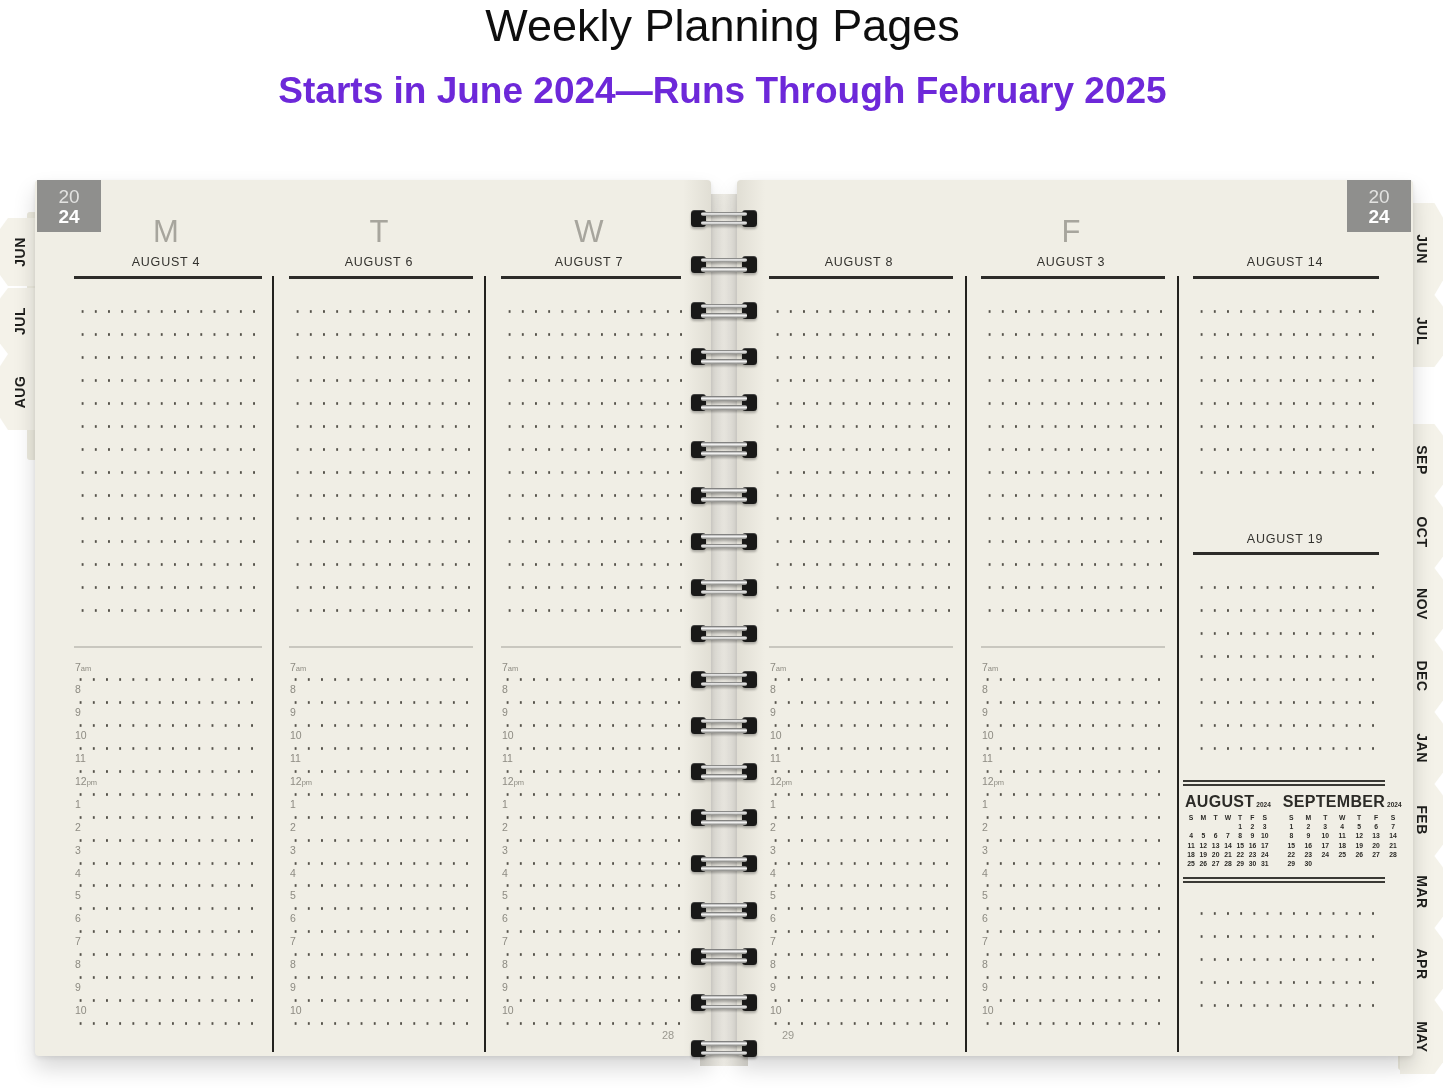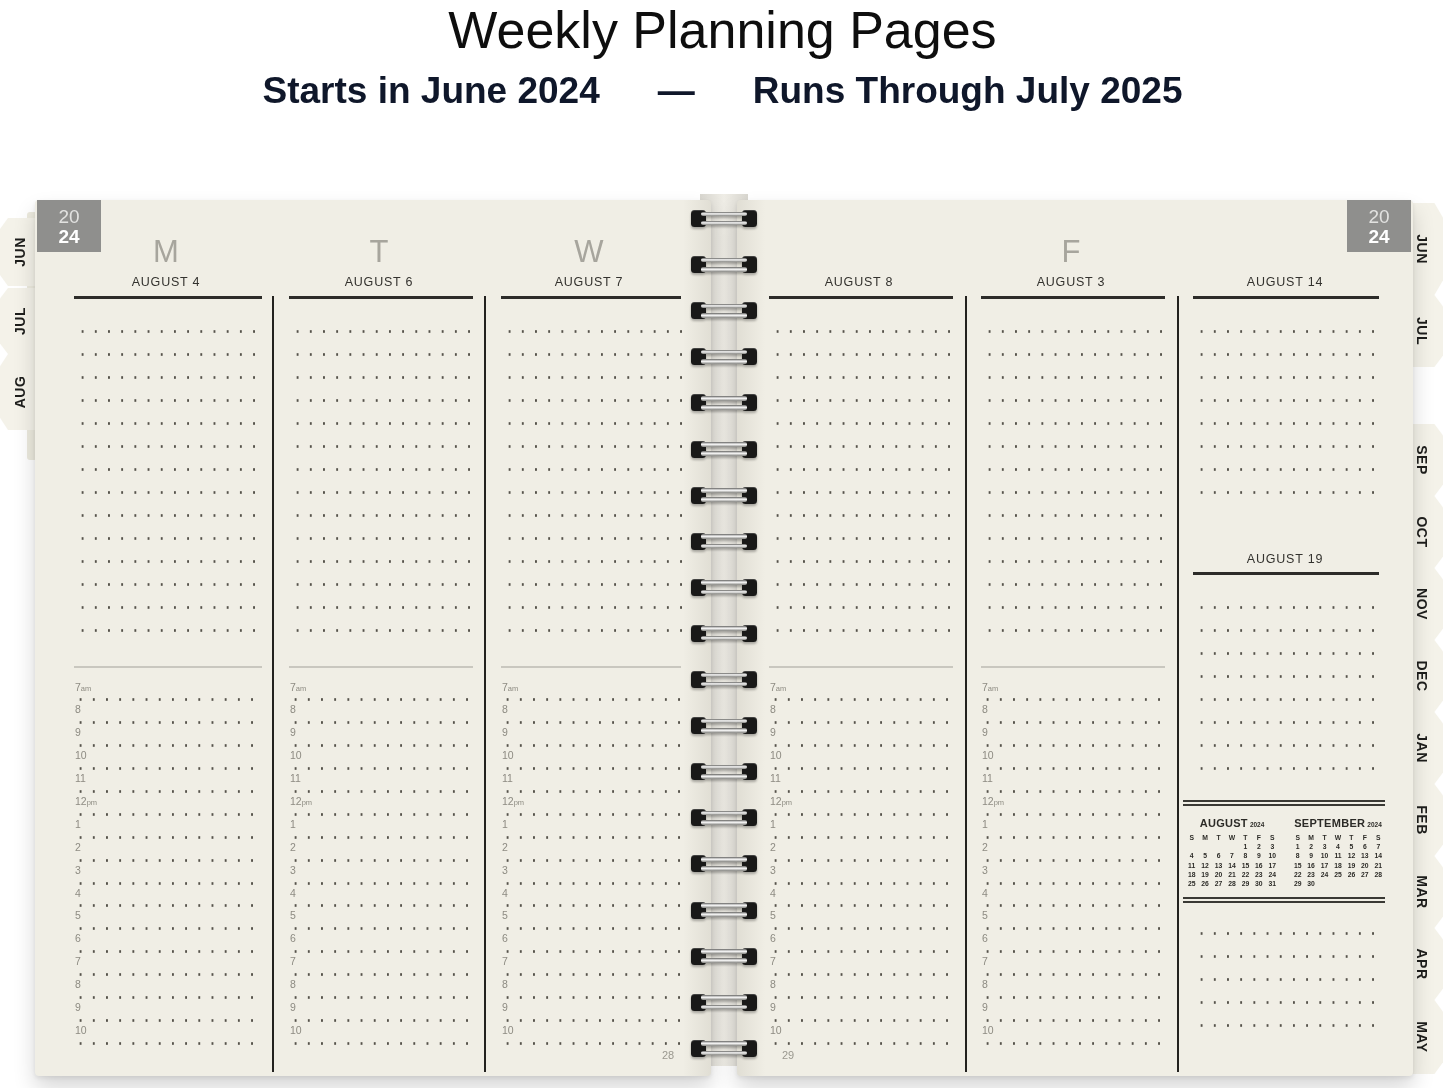--- a/index.html
+++ b/index.html
@@ -1,33 +1,33 @@
 <!DOCTYPE html>
 <html style="--page-cream: #F0EEE5; --badge-gray: #8F8F8D; --ink: #33322E; --muted-header: #A7A59D; --dot: #55524A; --time-label: #8D8B82; --tab-text: #1E1E1C;"><head>
 <meta charset="utf-8">
 <style>
   html,body { margin:0; padding:0; background:#ffffff; }
   body { font-family:"Liberation Sans", sans-serif; }
   #canvas { position:relative; width:1445px; height:1088px; background:#ffffff; overflow:hidden; }
 
   
   .hero-title { position:absolute; top:0; left:0; right:0; text-align:center;
-    font-size:52px; font-weight:300; color:#0e0e0e; letter-spacing:0; }
+    font-size:45px; font-weight:300; color:#0e0e0e; letter-spacing:0; }
   .hero-sub { position:absolute; top:70px; left:0; right:0; display:flex;
-    justify-content:center; gap:58px; font-size:37px; font-weight:700; color:#0f172a; }
+    justify-content:center; font-size:37px; font-weight:700; color:#6d28d9; }
 
   
   .gutter { position:absolute; left:700px; top:194px; width:48px; height:872px; z-index:0;
     background:linear-gradient(90deg,#d8d6cf,#efede6 50%,#d8d6cf); }
   .edgeR { position:absolute; left:1398px; top:300px; width:9px; height:770px;
     background:#eceade; border-radius:3px; z-index:1; }
   .edgeL { position:absolute; left:27px; top:212px; width:10px; height:248px;
     background:#eceade; border-radius:3px; z-index:1; }
 
-  .page { position:absolute; top:200px; width:676px; height:876px;
+  .page { position:absolute; top:180px; width:676px; height:876px;
     background:var(--page-cream,#F0EEE5); border-radius:4px; z-index:3;
     box-shadow:0 12px 22px rgba(0,0,0,0.16), 0 2px 4px rgba(0,0,0,0.08); }
   .pgL { left:35px; } .pgR { left:737px; }
   .gs-l { position:absolute; top:0; right:0; bottom:0; width:28px; border-radius:0 4px 4px 0;
     background:linear-gradient(90deg, rgba(120,115,100,0), rgba(120,115,100,0.13)); }
   .gs-r { position:absolute; top:0; left:0; bottom:0; width:28px; border-radius:4px 0 0 4px;
     background:linear-gradient(270deg, rgba(120,115,100,0), rgba(120,115,100,0.13)); }
 
   .badge { position:absolute; top:0; width:64px; height:52px; background:var(--badge-gray,#8F8F8D);
     text-align:center; padding-top:7px; box-sizing:border-box; font-size:19px; line-height:1.05; z-index:4; }
@@ -61,21 +61,21 @@
   
   .sa-dots { position:absolute; top:110px; left:14px; right:12px; height:200px; }
   .su-dots { position:absolute; top:386px; left:14px; right:12px; height:204px; }
   .bot-dots { position:absolute; top:712px; left:14px; right:12px; height:132px; }
   .dbl { position:absolute; left:4px; right:6px; height:6px; box-sizing:border-box;
     border-top:2px solid #3a3934; border-bottom:2px solid #3a3934; }
   .dbl1 { top:600px; } .dbl2 { top:697px; }
   #minicals { position:absolute; top:613px; left:6px; right:6px; height:80px; display:flex; gap:12px; }
   .minical { flex:1; }
   .mc-title { text-align:center; font-weight:700; color:#2c2b27; white-space:nowrap; }
-  .mc-month { font-size:11px; letter-spacing:0.3px; }
+  .mc-month { font-size:16px; letter-spacing:0.3px; }
   .mc-year { font-size:6.5px; margin-left:2px; }
   .mc-grid { display:grid; grid-template-columns:repeat(7,1fr); margin-top:2px; }
   .mc-cell { font-size:6.8px; font-weight:700; color:#2c2b27; text-align:center; line-height:9.2px; }
 
   
   .tab { position:absolute; display:flex; align-items:center; justify-content:center;
     background:#f4f2e9; z-index:2; }
   .tab-l { left:0; width:40px; clip-path:polygon(100% 0, 100% 100%, 20% 100%, 0 84%, 0 16%, 20% 0);
     filter:drop-shadow(-1px 1px 1.5px rgba(0,0,0,0.35)); }
   .tab-r { left:1400px; width:43px; clip-path:polygon(0 0, 80% 0, 100% 16%, 100% 84%, 80% 100%, 0 100%);
@@ -97,21 +97,21 @@
 </style>
 </head>
 <body>
 
 <div id="canvas">
 
   <div class="hero-title">Weekly Planning Pages</div>
   <div class="hero-sub">
     <span>Starts in June 2024</span>
     <span>—</span>
-    <span>Runs Through July 2025</span>
+    <span>Runs Through February 2025</span>
   </div>
 
   <div class="gutter"></div>
   <div class="edgeL"></div>
   <div class="edgeR"></div>
 
   <div class="page pgL" id="pgL">
     <div class="gs-l"></div>
     <div class="badge badge-l">
       <span class="b20">20</span>

